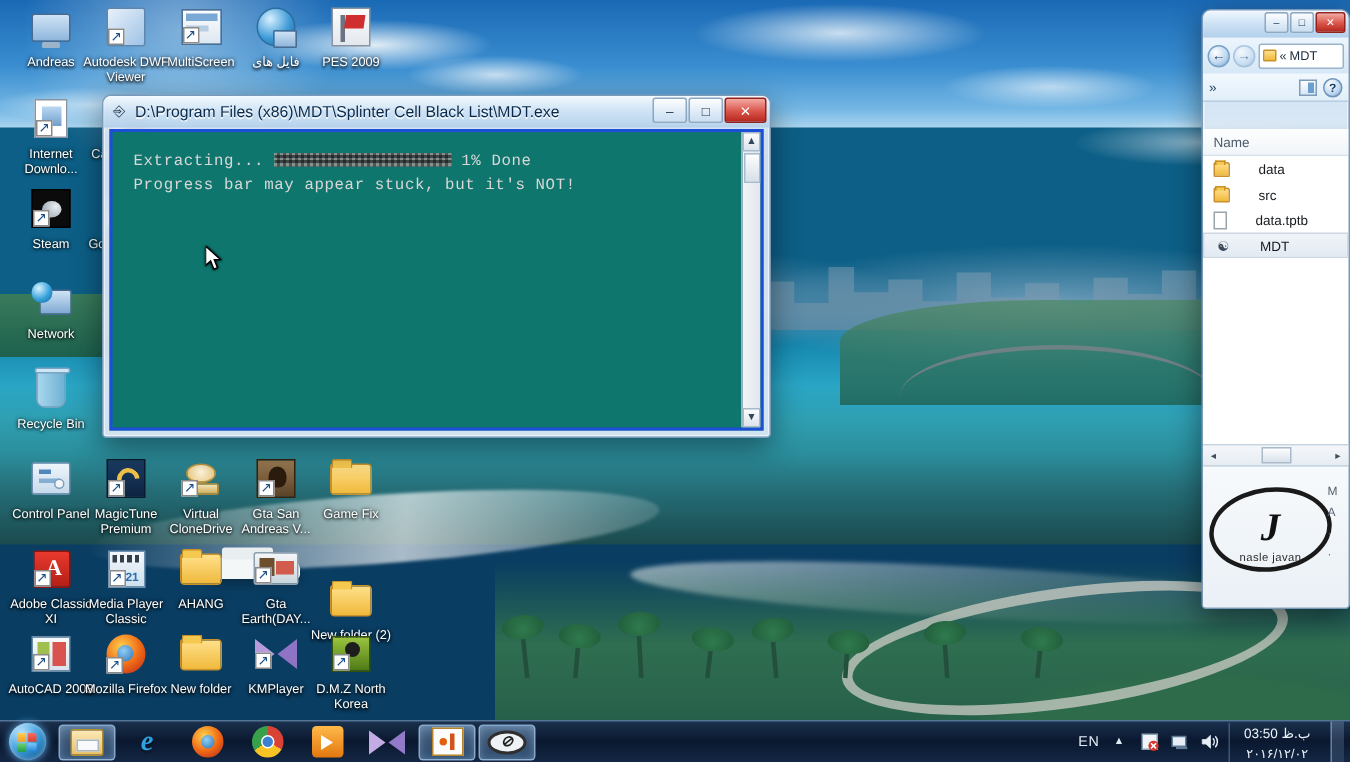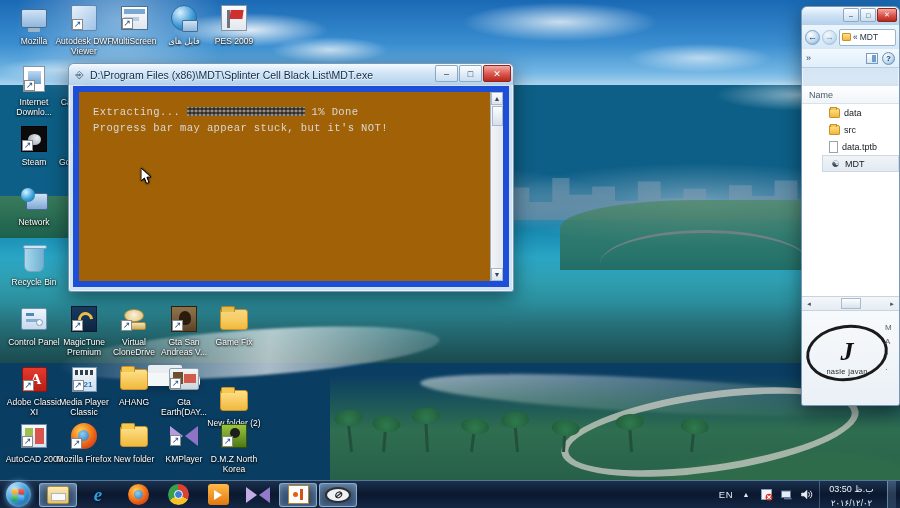--- a/index.html
+++ b/index.html
@@ -195,21 +195,21 @@
   .wbtn.close{
     width:28px;
     background:linear-gradient(to bottom,#f3aaa3,#d9544a 55%,#b6281f);
     border-color:#93231c;color:#fff;
   }
 
   
   #console-window{ left:68px; top:63px; width:446px; height:229px; }
   #console-window .console-body{
     position:absolute; left:4px; right:4px; top:22px; bottom:4px;
-    background:#a16207; border:6px solid #1d4ed8;
+    background:#0f766e; border:2px solid #1d4ed8;
     overflow:hidden;
   }
   .console-text{
     font-family:"Liberation Mono","DejaVu Sans Mono",monospace;
     color:#d8d8d8; font-size:10.5px; line-height:16px;
     padding:12px 0 0 14px; white-space:pre;
     letter-spacing:.4px;
   }
   .pbar{
     display:inline-block; width:118px; height:9px; vertical-align:-1px;
@@ -266,22 +266,22 @@
   .viewbtn::after{content:"";position:absolute;right:1px;top:1px;bottom:1px;width:4px;background:#6c9fd0;}
   .helpbtn{width:13px;height:13px;border-radius:50%;border:1px solid #6d93b8;background:radial-gradient(circle at 35% 30%,#fff,#bcd7ef 60%,#7aa3c9);font-size:8px;color:#12395f;display:flex;align-items:center;justify-content:center;font-weight:bold;}
   .ex-list{ background:#fff; position:absolute; left:0; right:0; top:79px; bottom:95px; overflow:hidden;}
   .col-head{
     height:18px;border-bottom:1px solid #d6e2ec;
     background:linear-gradient(#fdfefe,#f1f5f9);
     display:flex;align-items:center;padding-left:7px;
     font-size:9px;color:#4a5a68;
   }
   .frow{
-    height:17px;display:flex;align-items:center;gap:4px;padding-left:7px;
-    font-size:9px;color:#151a1f;margin-left:20px;
+    height:17px;display:flex;align-items:center;gap:19px;padding-left:7px;
+    font-size:9px;color:#151a1f;
   }
   .frow.sel{background:linear-gradient(#f0f4f8,#e2eaf2);border:1px solid #cdd8e2;}
   .frow .fi{width:11px;height:10px;flex:0 0 auto;}
   .fi.folder{background:linear-gradient(#ffe08a,#f0b93c);border:1px solid #c8912a;border-radius:1px 2px 1px 1px;position:relative;}
   .fi.folder::before{content:"";position:absolute;top:-2px;left:0;width:5px;height:2px;background:#f5c84f;border:1px solid #c8912a;border-bottom:0;}
   .fi.file{background:#fff;border:1px solid #9aa4ad;height:12px;width:9px;}
   .fi.app{display:flex;align-items:center;justify-content:center;font-size:9px;color:#3b4a58;border:0;background:none;}
   .ex-hscroll{
     position:absolute;left:0;right:0;bottom:95px;height:14px;
     background:linear-gradient(#f4f7fa,#e6ecf2);border-top:1px solid #c6d4e0;
@@ -396,21 +396,21 @@
     <i style="left:300px;height:30px;transform:rotate(-4deg);"></i>
     <i style="left:360px;height:26px;transform:rotate(6deg);"></i>
   </div>
 </div>
 
 <div class="icon-grid" id="desktop-icons">
     <div class="dicon" style="left: 3px; top: 2px;">
       <span class="glyph">
         <span class="ic-monitor"></span>
       </span>
-      <div class="lbl">Mozilla</div>
+      <div class="lbl">Andreas</div>
     </div>
     <div class="dicon" style="left: 53px; top: 2px;">
       <span class="glyph">
         <span style="width:26px;height:26px;background:linear-gradient(135deg,#e8f1fb,#9fc3e6);border:1px solid #5f87ae;border-radius:2px;position:relative;">
           <span class="shortcut-arrow">↗</span>
         </span>
       </span>
       <div class="lbl">Autodesk DWF Viewer</div>
     </div>
     <div class="dicon" style="left: 103px; top: 2px;">

